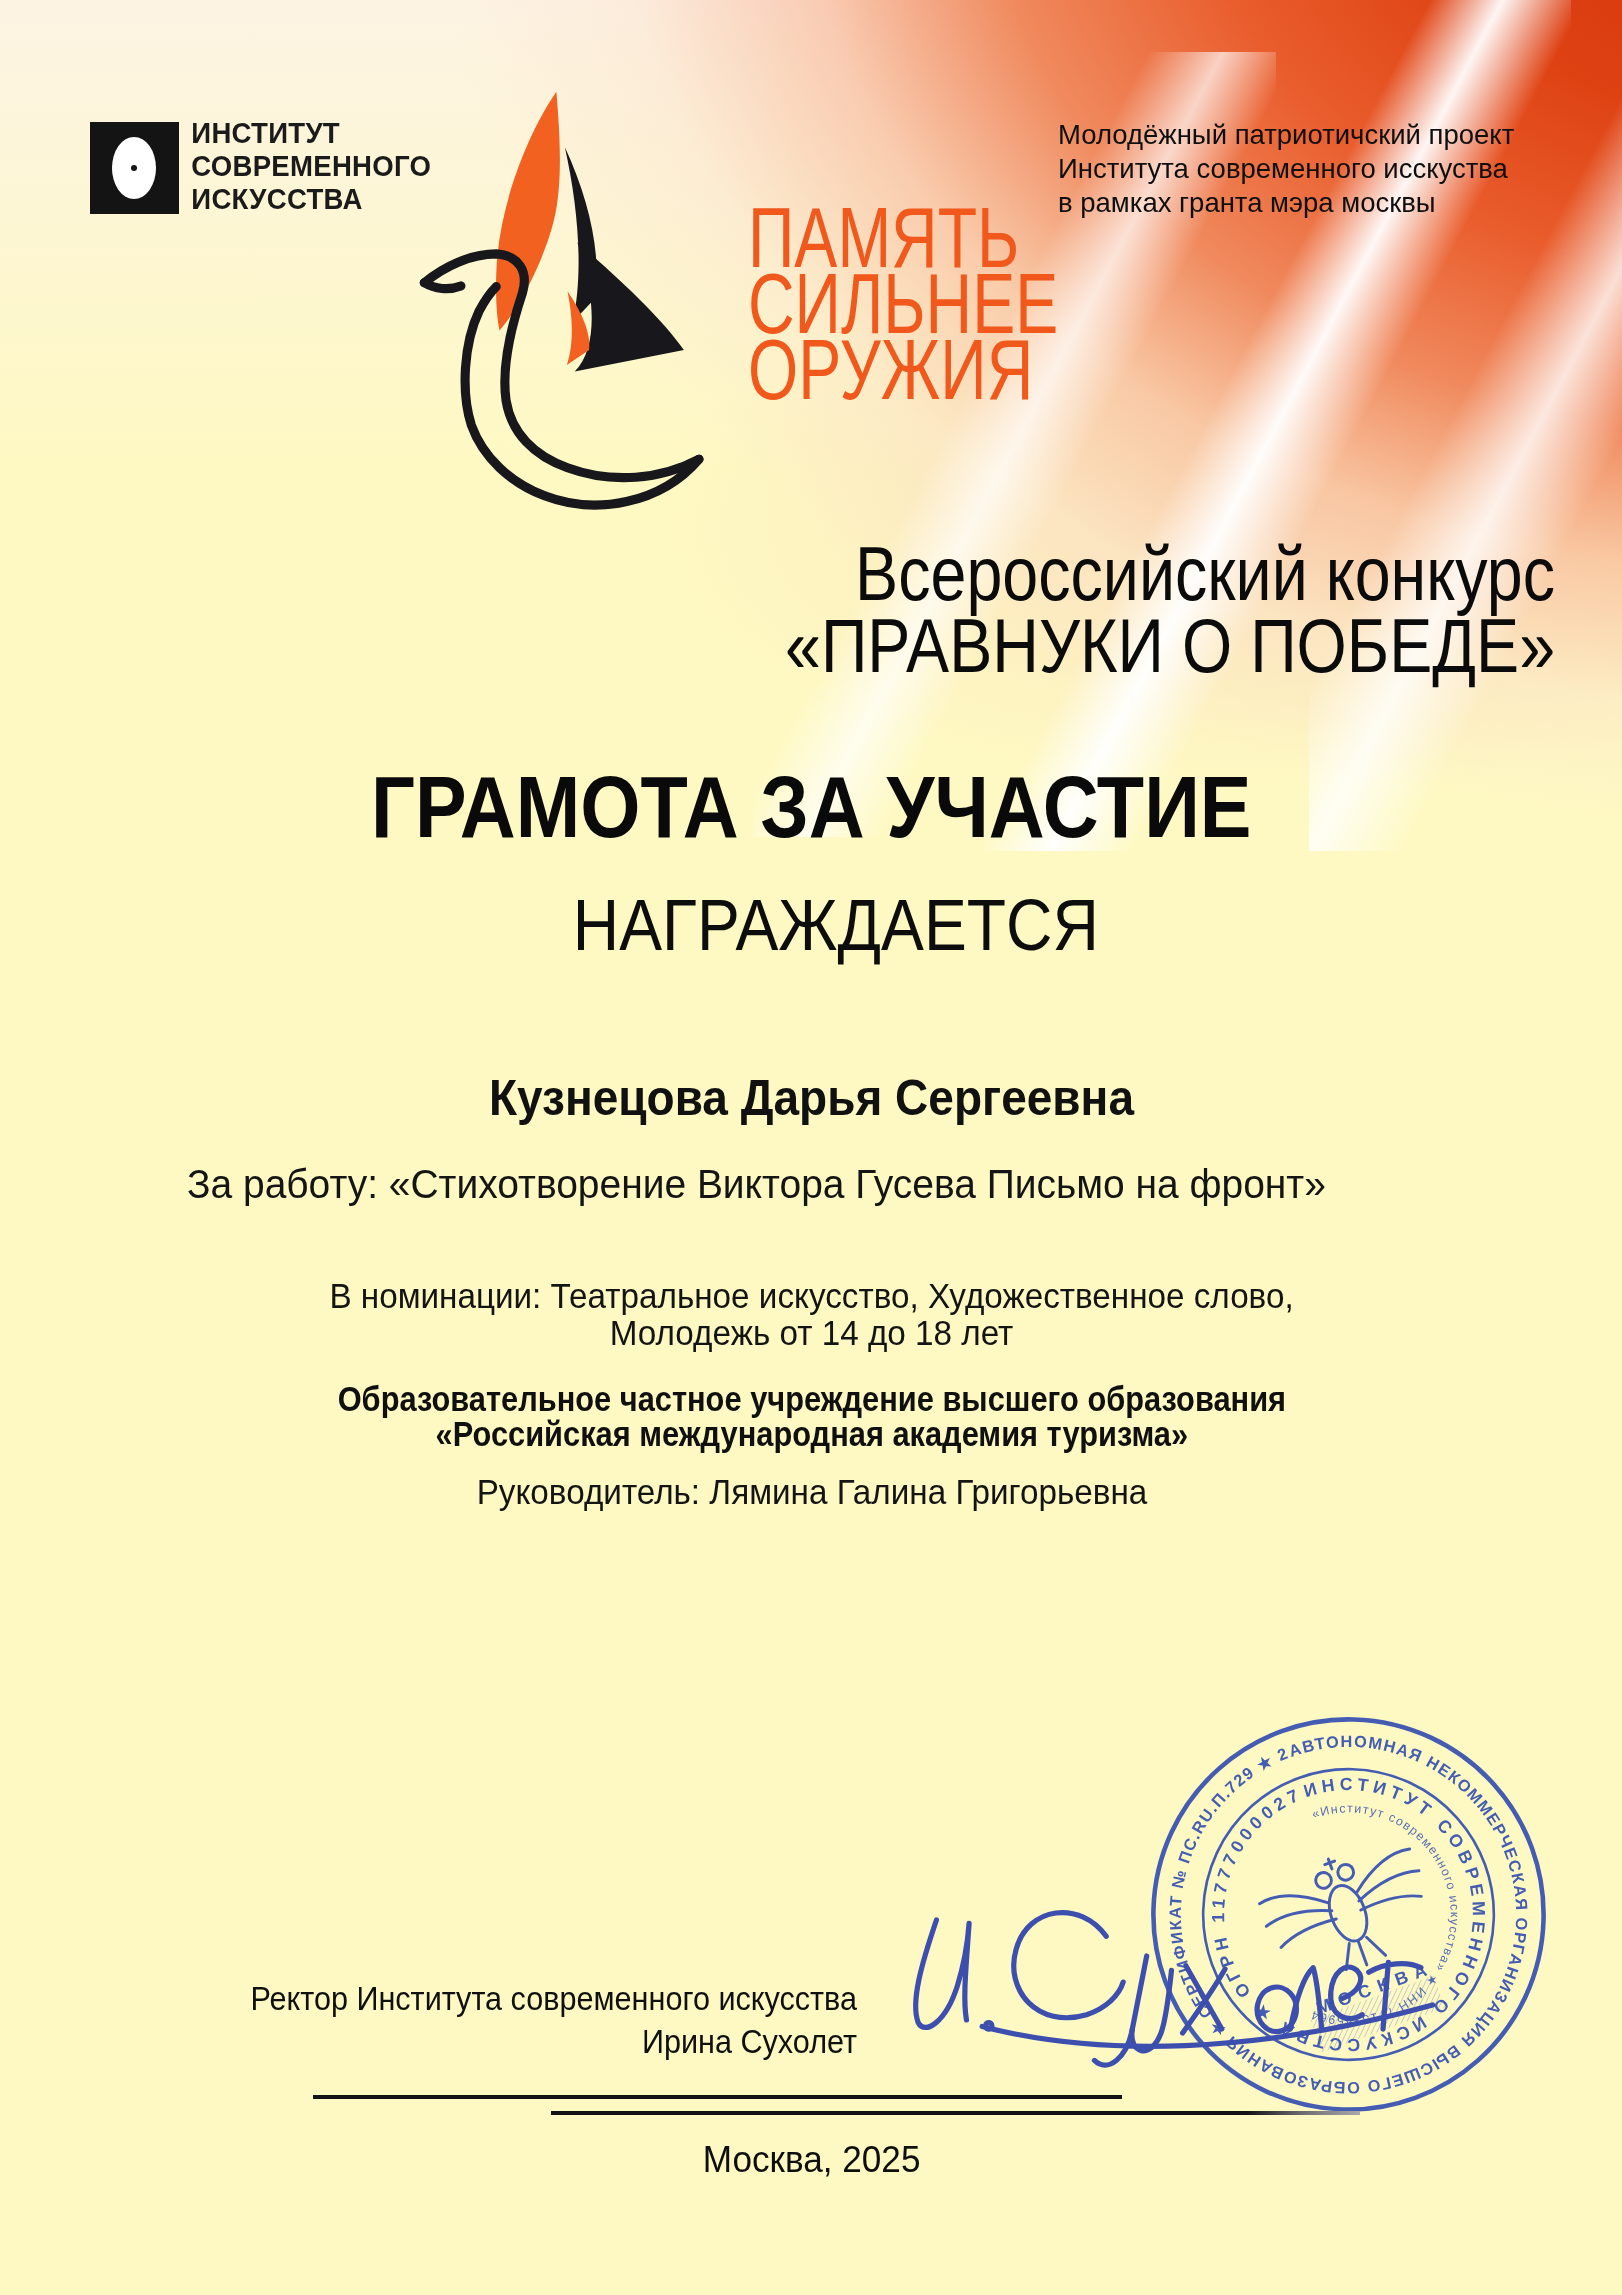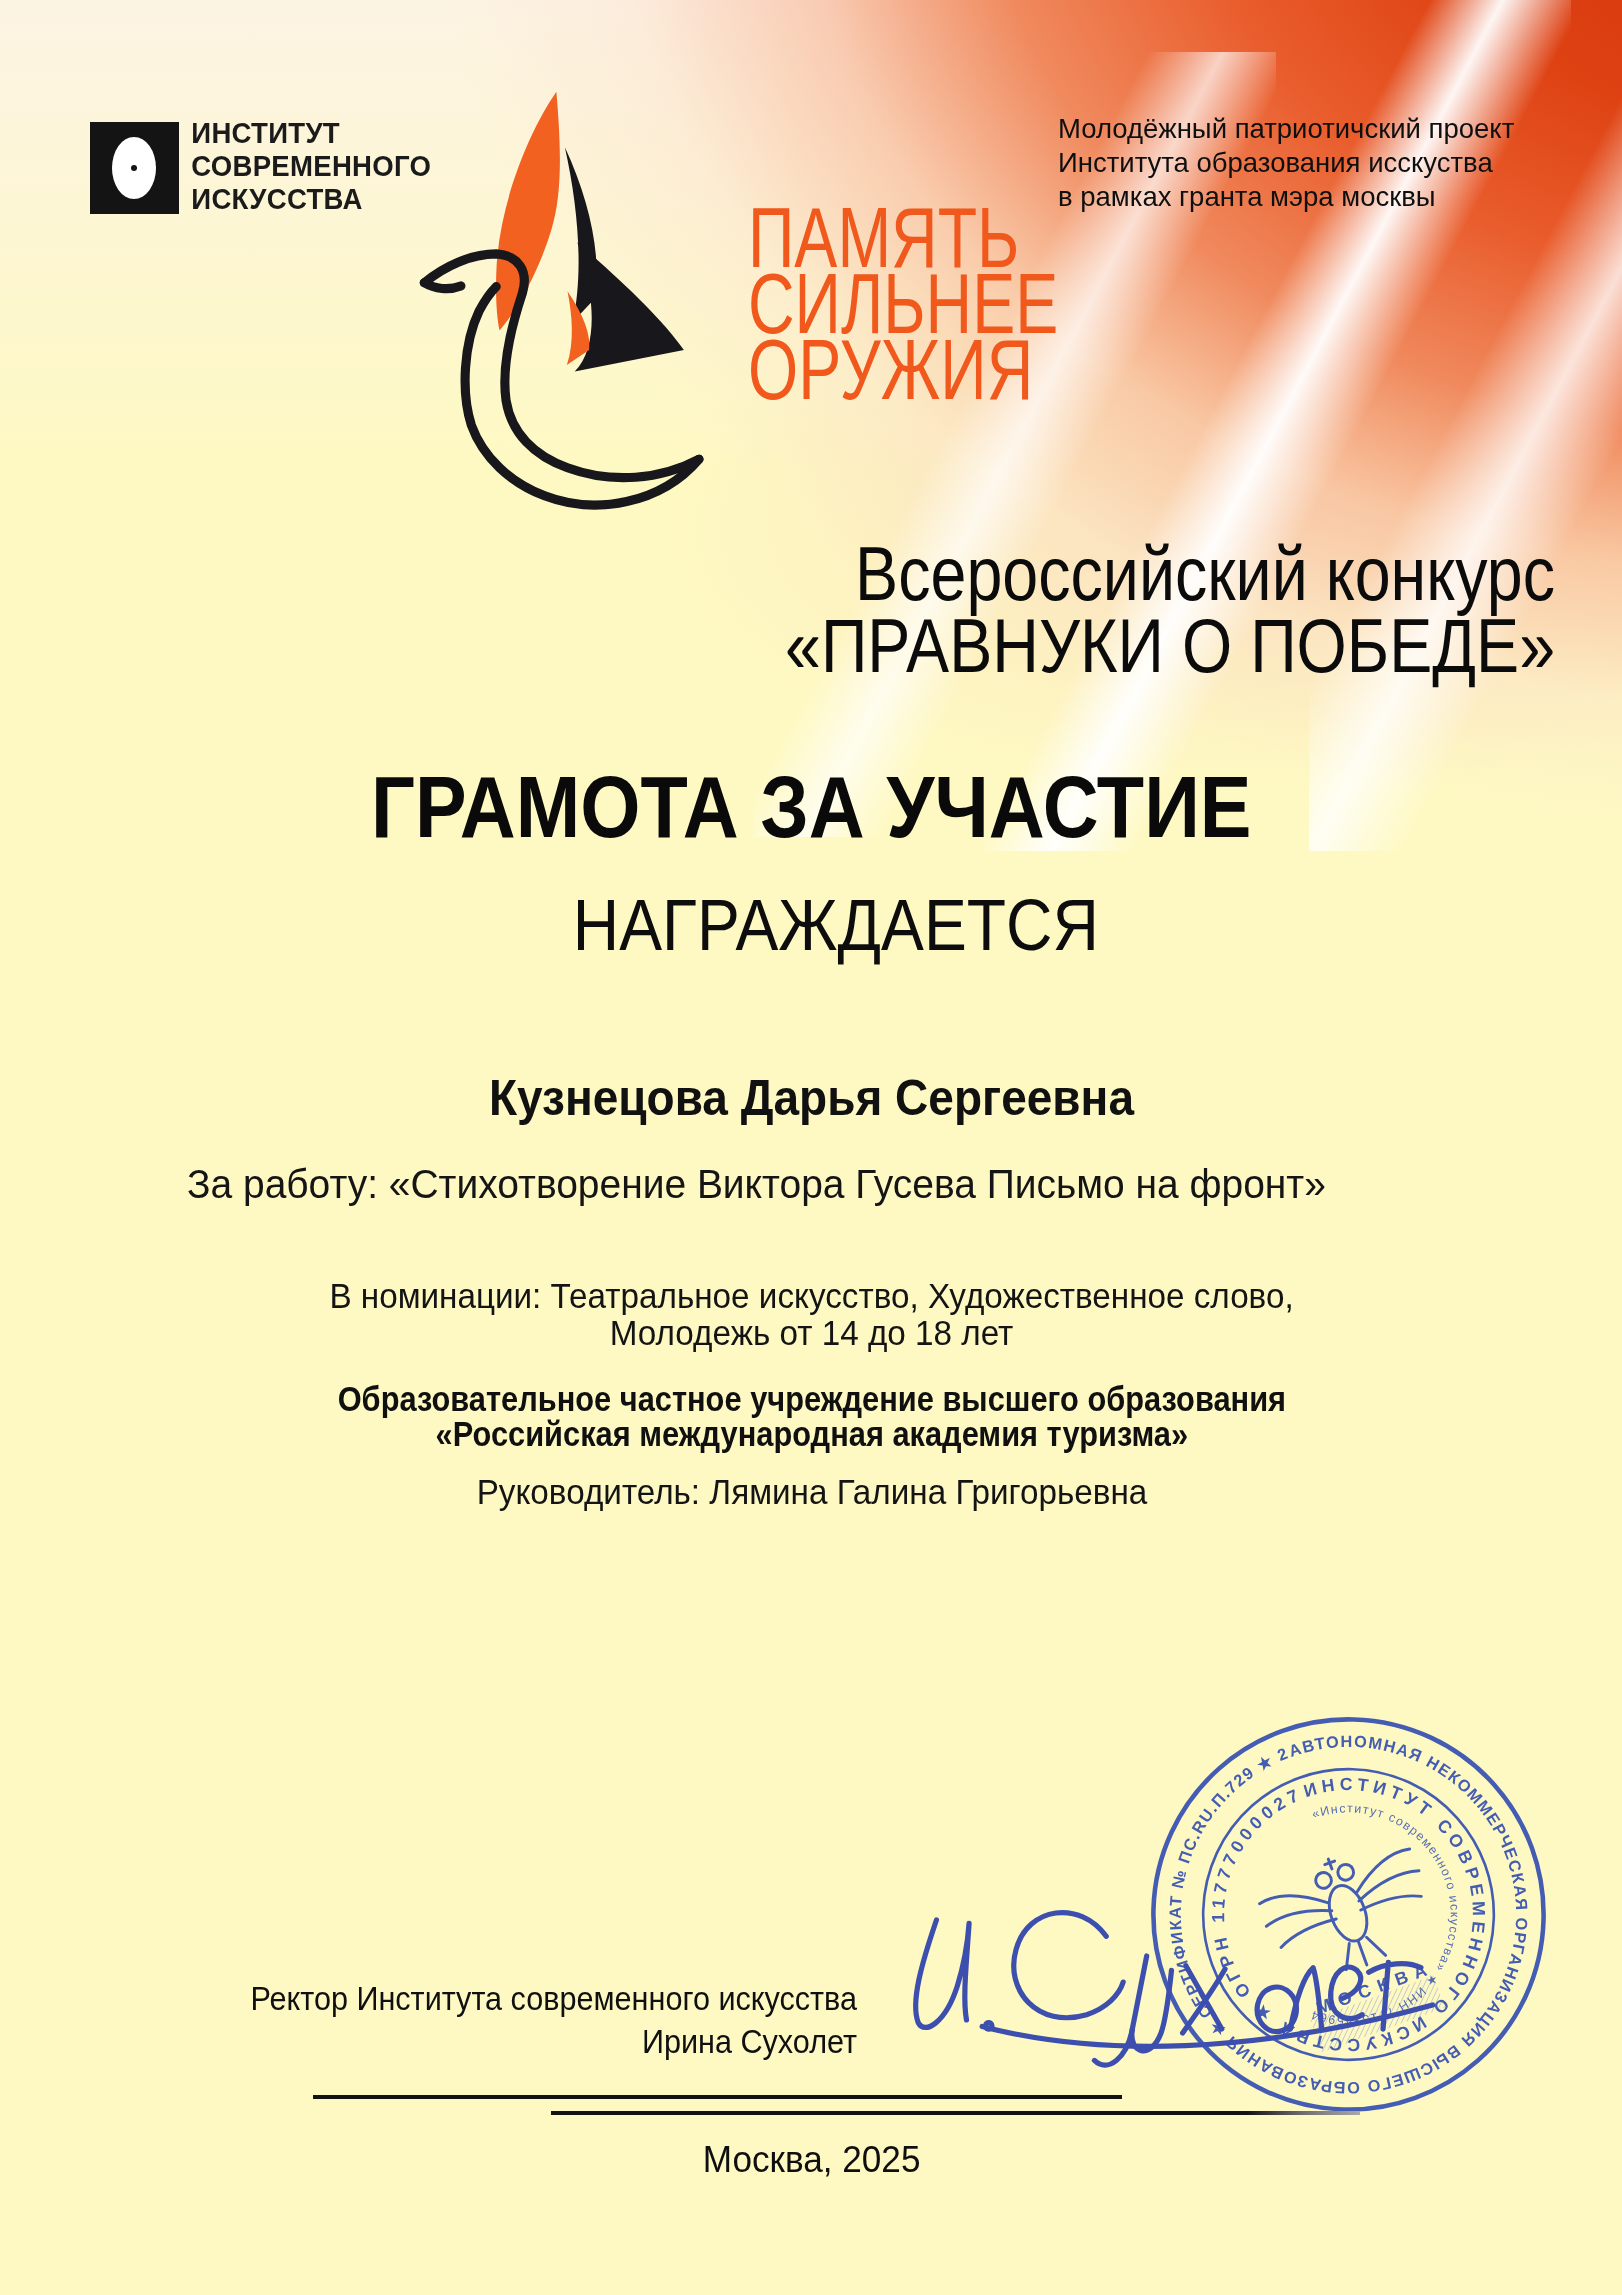--- a/index.html
+++ b/index.html
@@ -31,21 +31,21 @@
     background-repeat:no-repeat;
   }
 
   
   .logo-square{left:90px;top:122px;width:89px;height:92px;background:#141414;}
   .logo-ellipse{position:absolute;left:21.6px;top:15px;width:44px;height:62px;background:#ffffff;border-radius:50%;}
   .logo-dot{position:absolute;left:19.6px;top:28px;width:5.9px;height:5.9px;background:#141414;border-radius:50%;}
   .logo-text{left:185px;top:117px;font-size:29px;line-height:33px;font-weight:700;letter-spacing:0.3px;color:#1b1b1b;}
 
   
-  .project-note{left:1058px;top:112px;font-size:27.5px;line-height:34px;font-weight:400;color:#0f0f0f;}
+  .project-note{left:1058px;top:118px;font-size:27.5px;line-height:34px;font-weight:400;color:#0f0f0f;}
 
   
   .brand{left:748px;top:204px;font-size:86px;line-height:66px;font-weight:500;color:#f0581c;}
 
   
   .contest{top:538px;font-size:76px;line-height:72px;font-weight:400;color:#0b0b0b;text-align:right;}
   .award-title{top:756px;font-size:88px;font-weight:700;color:#0a0a0a;}
   .award-sub{top:883px;font-size:73px;font-weight:400;color:#0d0d0d;margin-left:24px;}
   .recipient-name{top:1069px;font-size:50px;font-weight:700;color:#111;}
   .work-line{left:0;width:1485px;text-align:center;top:1161px;font-size:41px;font-weight:400;color:#151515;padding-left:14px;}
@@ -77,21 +77,21 @@
     </div>
   </div>
   <div class="abs logo-text">
     <span class="sx95"><span>ИНСТИТУТ</span><br>
     <span>СОВРЕМЕННОГО</span><br>
     <span>ИСКУССТВА</span></span>
   </div>
 
   <div class="abs project-note">
     <div>Молодёжный патриотичский проект</div>
-    <div>Института образования исскуства</div>
+    <div>Института современного исскуства</div>
     <div>в рамках гранта мэра москвы</div>
   </div>
 
   <svg class="abs dove-svg" width="340" height="432" viewBox="0 0 520 660">
     <path d="M230,10 C185,75 140,190 138,290 C137,330 139,355 143,375 C175,338 205,278 222,222 C242,160 235,72 230,10 Z" fill="#f2611f"></path>
     <path d="M243,95 C280,175 298,255 290,325 L255,362 C272,285 263,185 243,95 Z" fill="#17171c"></path>
     <path d="M262,240 C330,300 390,355 425,405 L258,438 C296,400 288,315 262,240 Z" fill="#17171c"></path>
     <path d="M247,315 C272,352 283,382 280,405 L246,428 C258,392 254,350 247,315 Z" fill="#f2611f"></path>
     <g fill="none" stroke="#17171c" stroke-width="14" stroke-linecap="round" stroke-linejoin="round">
       <path d="M28,302 C60,276 100,258 138,258 C172,260 188,284 178,318 C160,372 146,432 153,482 C161,532 196,567 247,585 C315,610 390,603 448,572"></path>

